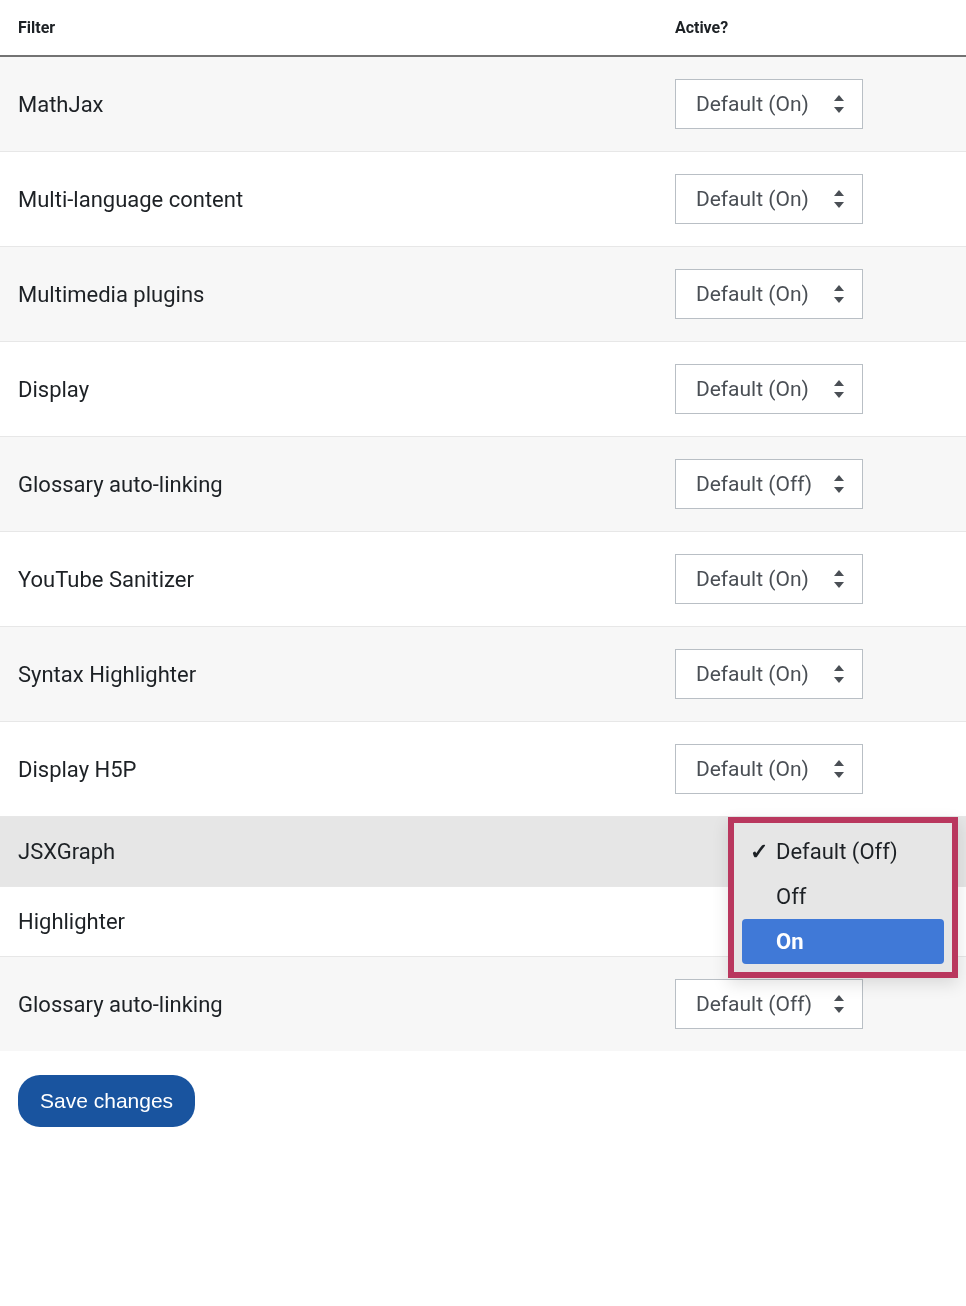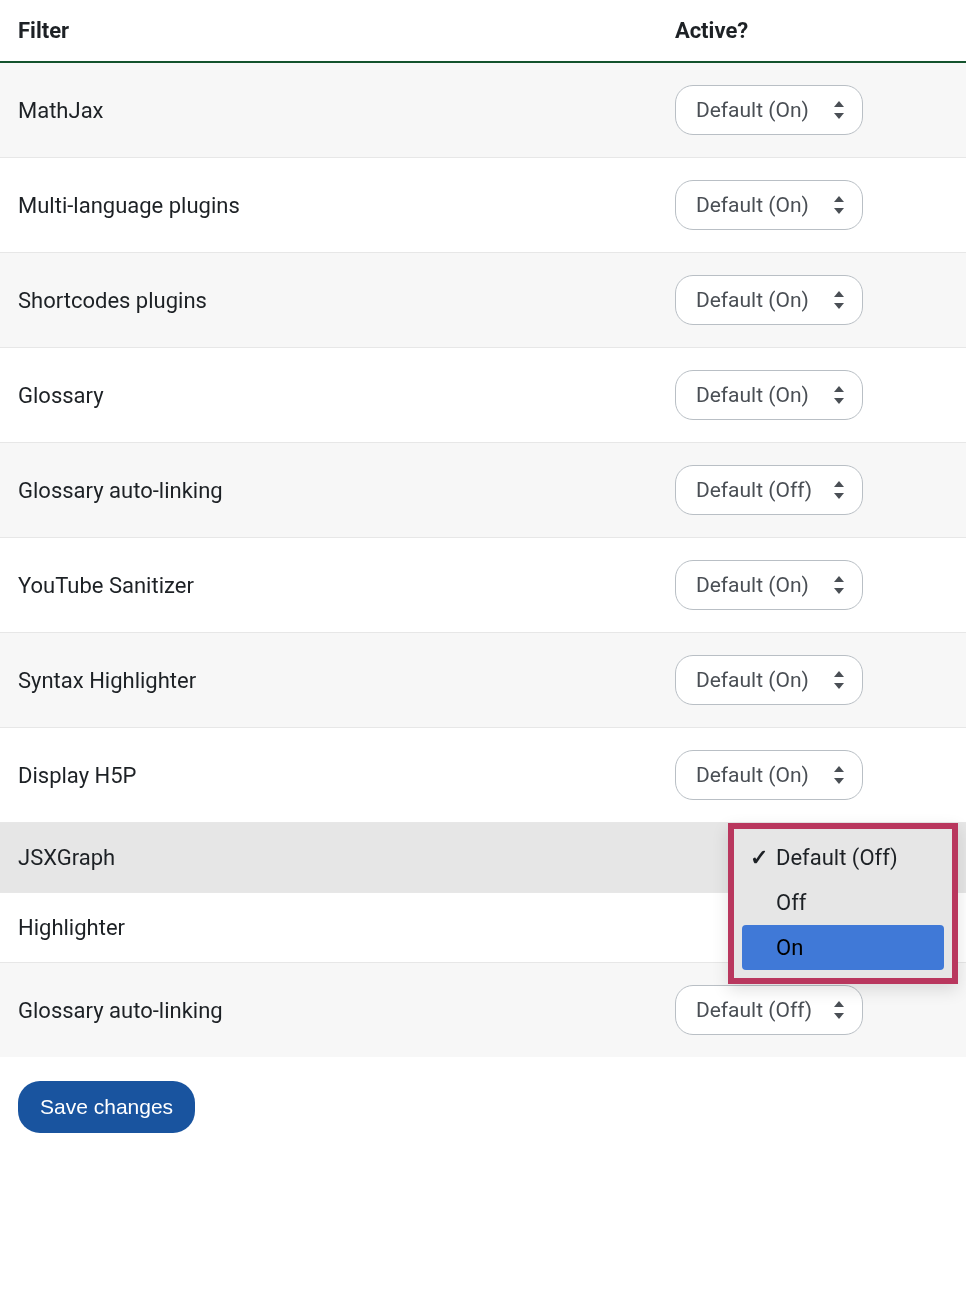--- a/index.html
+++ b/index.html
@@ -13,43 +13,43 @@
   }
   table {
     width: 100%;
     border-collapse: collapse;
     border-spacing: 0;
   }
   thead th {
     text-align: left;
     font-weight: 700;
     padding: 18px 18px 18px 18px;
-    border-bottom: 2px solid #14532d;
-    font-size: 22px;
+    border-bottom: 2px solid #737373;
+    font-size: 16px;
   }
   thead th.col-active { text-align: left; }
   tbody tr { }
   tbody tr:nth-child(odd) { background: #f7f7f7; }
   tbody tr:nth-child(even) { background: #ffffff; }
   tbody tr.open-row { background: #e6e6e6; }
   tbody td {
     padding: 22px 18px;
     vertical-align: middle;
     border-top: 1px solid #e7e7e7;
   }
   td.col-filter { width: 68%; font-size: 22px; color:#1d2125;margin-top:48px; }
   td.col-active { width: 32%; text-align: left; position: relative; }
   .select-btn {
     display: inline-flex;
     align-items: center;
     justify-content: space-between;
     gap: 2px;
     background: #fff;
     border: 1px solid #b9bfc5;
-    border-radius: 18px;
+    border-radius: 0;
     padding: 12px 16px 12px 20px;
     font-size: 21px;
     color: #4a4f55;
     min-width: 188px;
     cursor: pointer;
   }
   .select-btn .caret {
     display: inline-block;
     width: 14px;
     height: 18px;
@@ -92,22 +92,22 @@
     cursor: pointer;
   }
   .dd-item .tick {
     width: 18px;
     display: inline-block;
     text-align: center;
     font-weight: 700;
   }
   .dd-item.hover {
     background: #4079d7;
-    color: #000000;
-    font-weight: 400;
+    color: #ffffff;
+    font-weight: 700;
   }
   .dd-item.hover .tick { color: #fff; }
 
   .footer {
     padding: 24px 18px 40px 18px;
   }
   .btn-primary {
     background: #19549f;
     color: #fff;
     font-size: 21px;
@@ -129,35 +129,35 @@
   </thead>
   <tbody id="tbody">
       <tr>
         <td class="col-filter">MathJax</td>
         <td class="col-active"><div class="select-btn">
             <span>Default (On)</span>
             <span class="caret"></span>
           </div></td>
       </tr>
       <tr>
-        <td class="col-filter">Multi-language plugins</td>
-        <td class="col-active"><div class="select-btn">
-            <span>Default (On)</span>
-            <span class="caret"></span>
-          </div></td>
-      </tr>
-      <tr>
-        <td class="col-filter">Shortcodes plugins</td>
-        <td class="col-active"><div class="select-btn">
-            <span>Default (On)</span>
-            <span class="caret"></span>
-          </div></td>
-      </tr>
-      <tr>
-        <td class="col-filter">Glossary</td>
+        <td class="col-filter">Multi-language content</td>
+        <td class="col-active"><div class="select-btn">
+            <span>Default (On)</span>
+            <span class="caret"></span>
+          </div></td>
+      </tr>
+      <tr>
+        <td class="col-filter">Multimedia plugins</td>
+        <td class="col-active"><div class="select-btn">
+            <span>Default (On)</span>
+            <span class="caret"></span>
+          </div></td>
+      </tr>
+      <tr>
+        <td class="col-filter">Display</td>
         <td class="col-active"><div class="select-btn">
             <span>Default (On)</span>
             <span class="caret"></span>
           </div></td>
       </tr>
       <tr>
         <td class="col-filter">Glossary auto-linking</td>
         <td class="col-active"><div class="select-btn">
             <span>Default (Off)</span>
             <span class="caret"></span>

